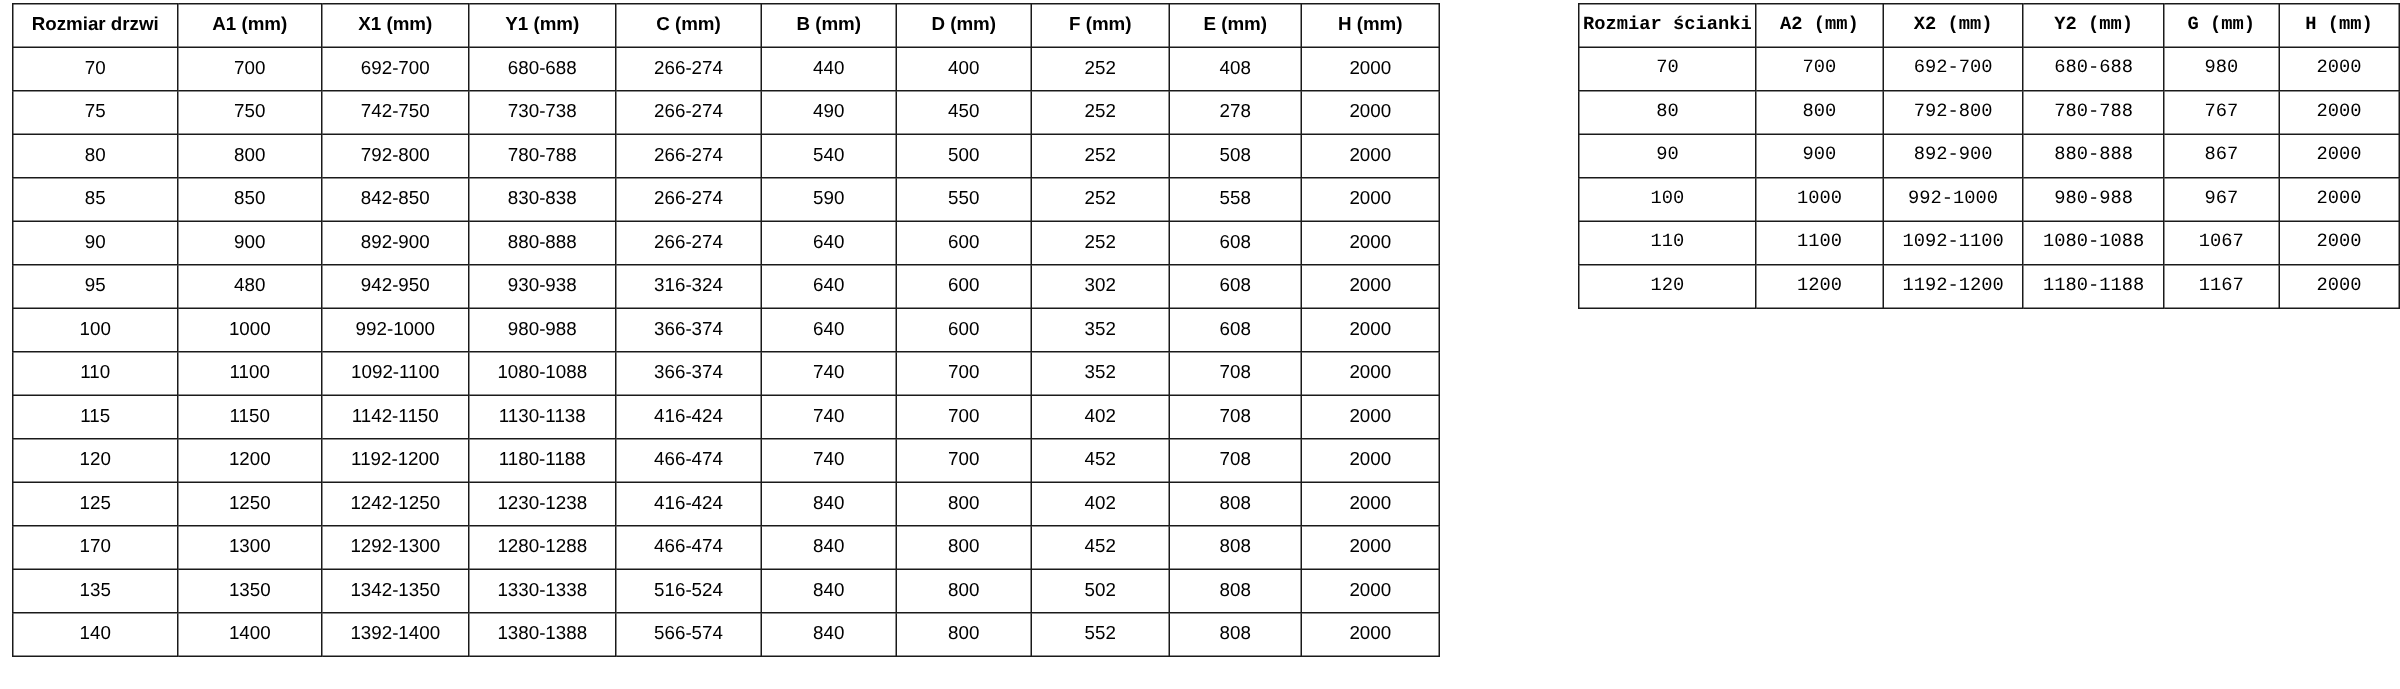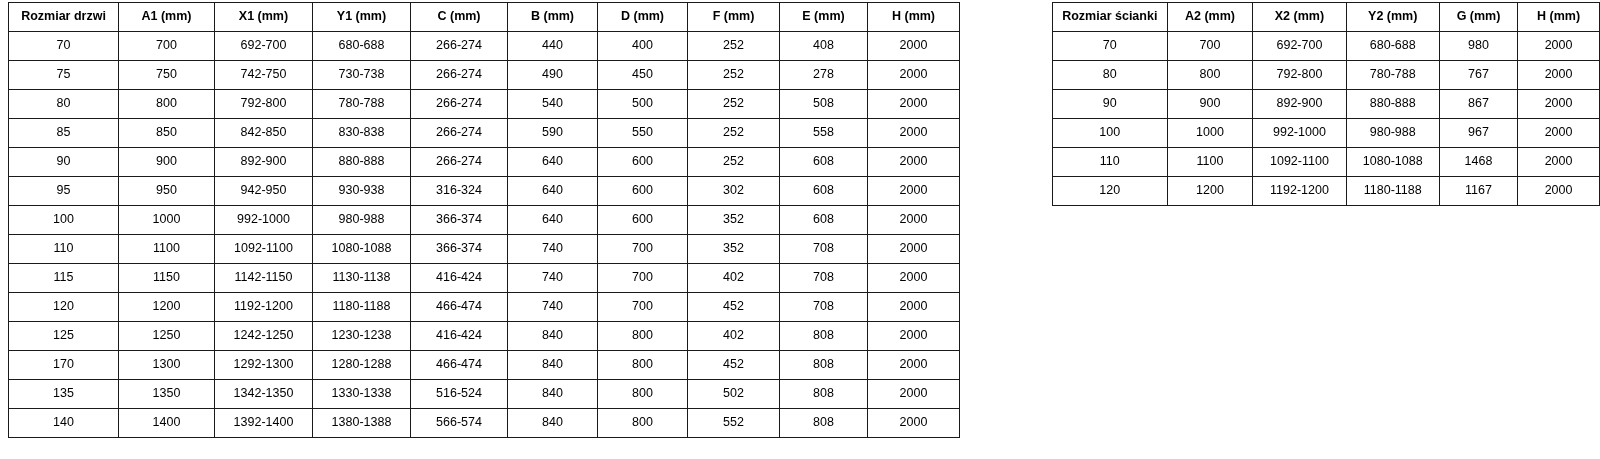--- a/index.html
+++ b/index.html
@@ -17,21 +17,21 @@
   .page {
     position: relative;
     width: 1600px;
     height: 459px;
   }
   .table-wrap {
     position: absolute;
     top: 0;
   }
   #doors-wrap { left: 8px; top: 2px; }
-  #walls-wrap { left: 1052px; top: 2px; }
+  #walls-wrap { left: 1052px; top: 2px; font-family: Liberation Mono, monospace; }
 
   table.spec {
     border-collapse: collapse;
     table-layout: fixed;
     background: #ffffff;
   }
   table.spec th,
   table.spec td {
     border: 1px solid #1a1a1a;
     text-align: center;
@@ -159,21 +159,21 @@
             <td>880-888</td>
             <td>266-274</td>
             <td>640</td>
             <td>600</td>
             <td>252</td>
             <td>608</td>
             <td>2000</td>
           </tr>
           <tr>
             <td>95</td>
-            <td>950</td>
+            <td>480</td>
             <td>942-950</td>
             <td>930-938</td>
             <td>316-324</td>
             <td>640</td>
             <td>600</td>
             <td>302</td>
             <td>608</td>
             <td>2000</td>
           </tr>
           <tr>
@@ -327,21 +327,21 @@
             <td>992-1000</td>
             <td>980-988</td>
             <td>967</td>
             <td>2000</td>
           </tr>
           <tr>
             <td>110</td>
             <td>1100</td>
             <td>1092-1100</td>
             <td>1080-1088</td>
-            <td>1468</td>
+            <td>1067</td>
             <td>2000</td>
           </tr>
           <tr>
             <td>120</td>
             <td>1200</td>
             <td>1192-1200</td>
             <td>1180-1188</td>
             <td>1167</td>
             <td>2000</td>
           </tr>

